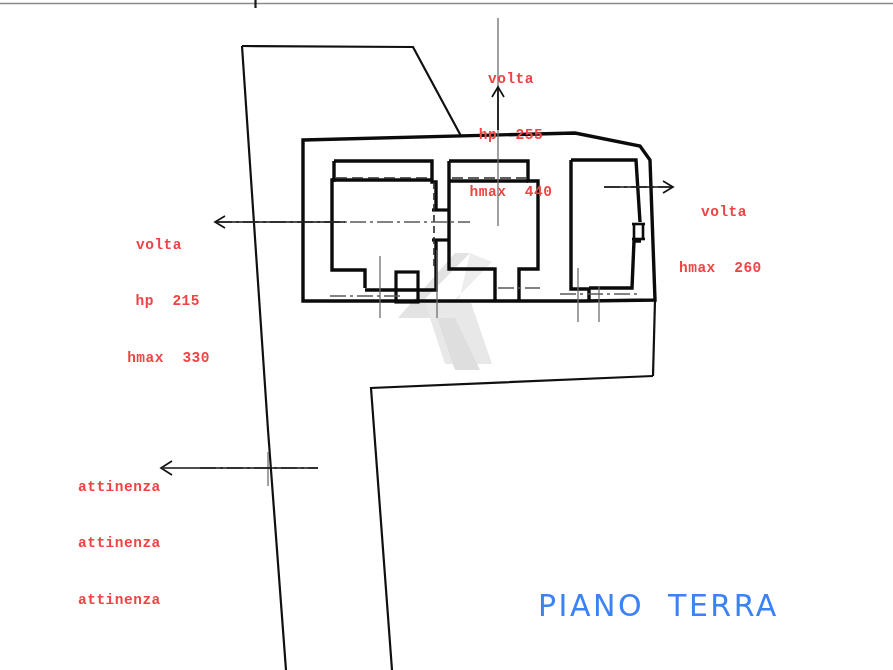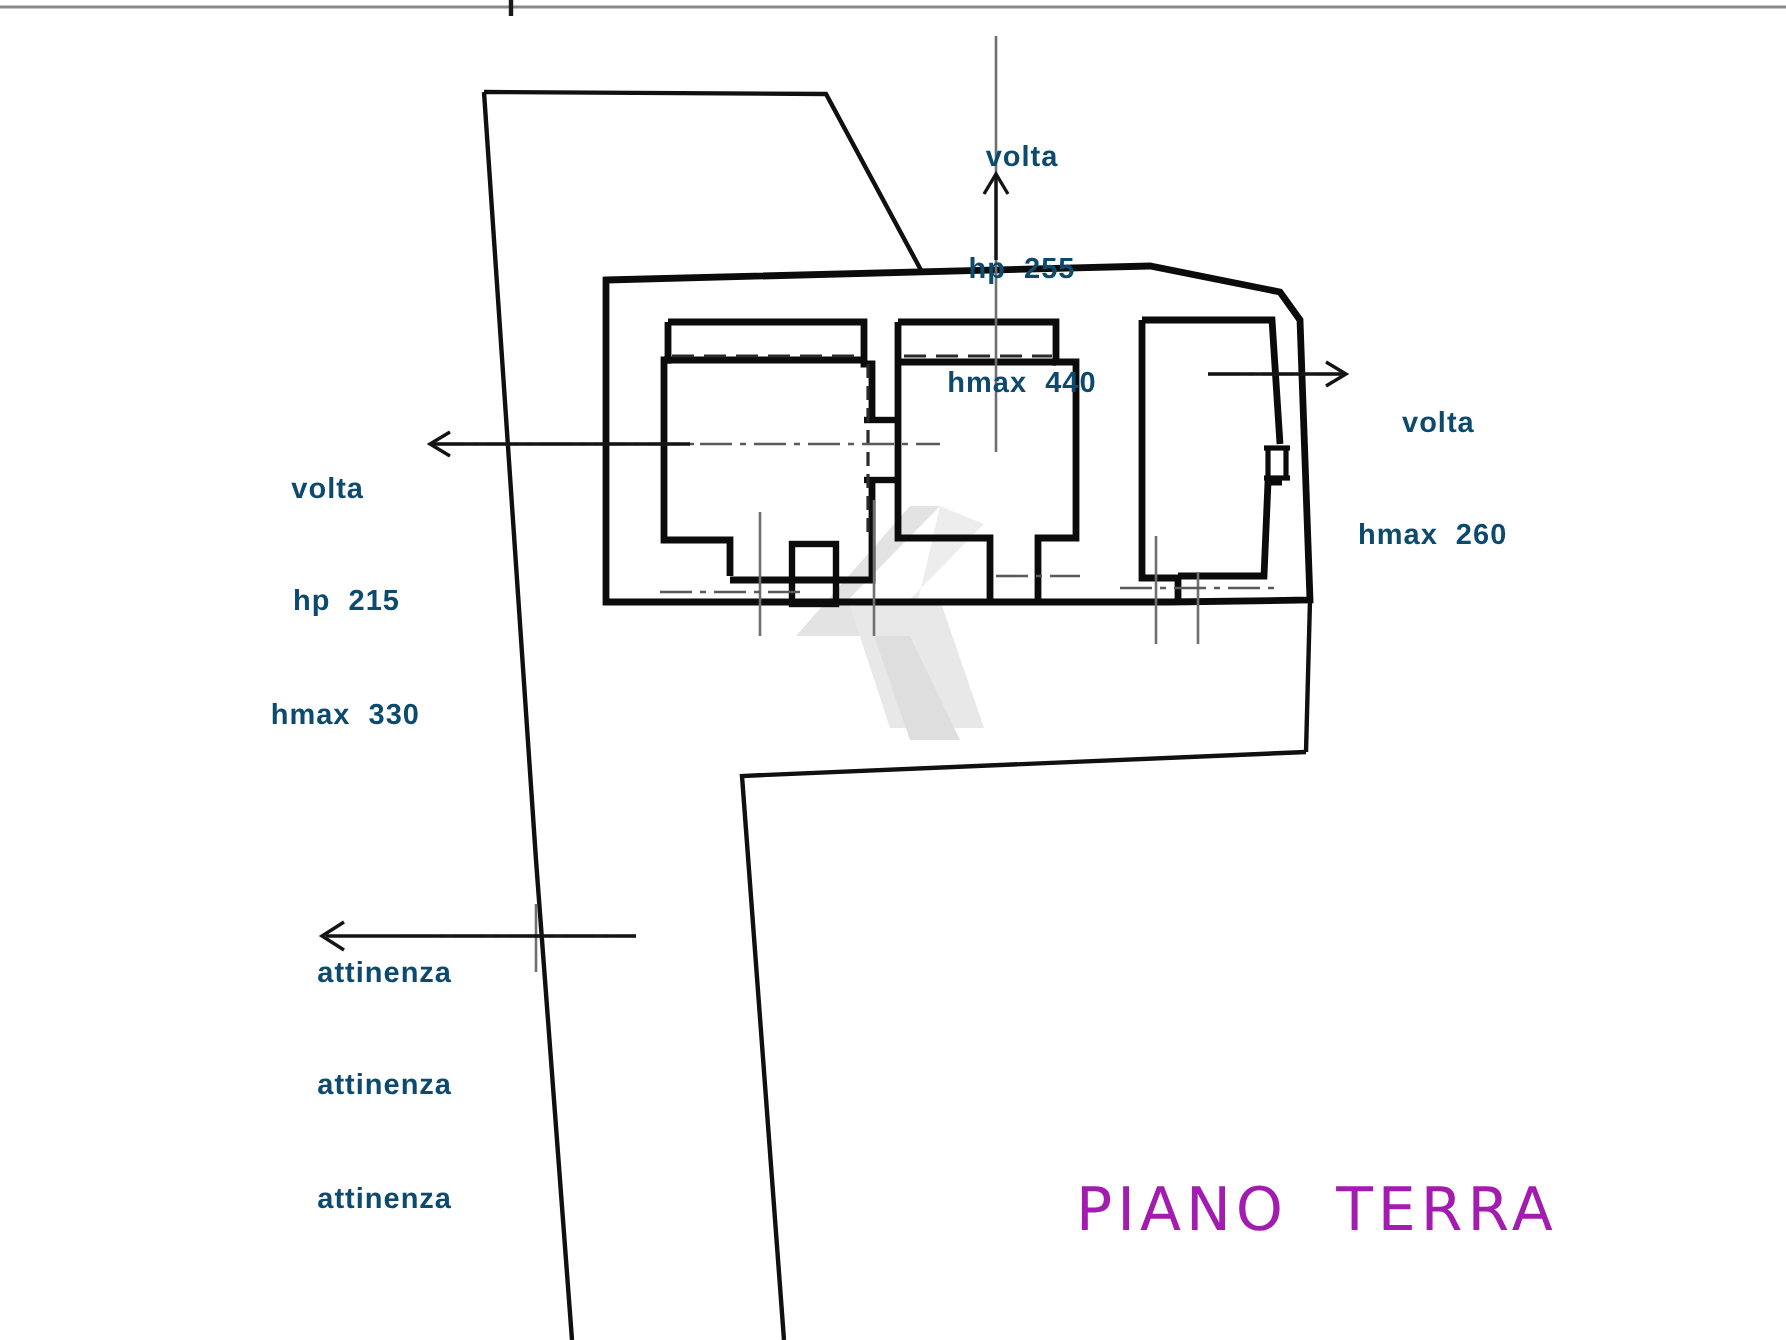--- a/index.html
+++ b/index.html
@@ -17,41 +17,41 @@
   }
   #plan-svg {
     position: absolute;
     left: 0;
     top: 0;
     width: 893px;
     height: 670px;
   }
   .ann {
     position: absolute;
-    font-family: Liberation Sans, sans-serif;
-    color: #0c4a6e;
+    font-family: Liberation Mono, monospace;
+    color: #ef4444;
     white-space: pre;
     line-height: 1.30;
     letter-spacing: 0.5px;
     font-weight: 700;
   }
   .ann-label {
     font-size: 14.5px;
   }
   .ann-line { display: block; }
   .ann-center { text-align: center; }
   .ann-right { text-align: right; }
   .ann-left { text-align: left; }
   .title-text {
     position: absolute;
     font-family: "DejaVu Sans", sans-serif;
     font-size: 30px;
     font-weight: 400;
     letter-spacing: 2.5px;
-    color: #a21caf;
+    color: #3b82f6;
     white-space: pre;
   }
 </style>
 </head>
 <body>
 
 <div id="page">
 
   <svg id="plan-svg" viewBox="0 0 893 670">
 
@@ -219,21 +219,21 @@
     <span class="ann-line" style="margin-left:22px;">volta</span>
     <span class="ann-line">hmax  260</span>
   </div>
 
   <div class="ann ann-label ann-right" style="left:30px; top:198px; width:180px;">
     <span class="ann-line" style="margin-right:28px;">volta</span>
     <span class="ann-line" style="margin-right:10px;">hp  215</span>
     <span class="ann-line">hmax  330</span>
   </div>
 
-  <div class="ann ann-label ann-left" style="left:66px; top:440px; width:160px;text-align:right;">
+  <div class="ann ann-label ann-left" style="left:78px; top:440px; width:160px;">
     <span class="ann-line">attinenza</span>
     <span class="ann-line">attinenza</span>
     <span class="ann-line">attinenza</span>
   </div>
 
   <div class="title-text" style="left:538px; top:588px;">PIANO  TERRA</div>
 
 </div>
 
 </body></html>

